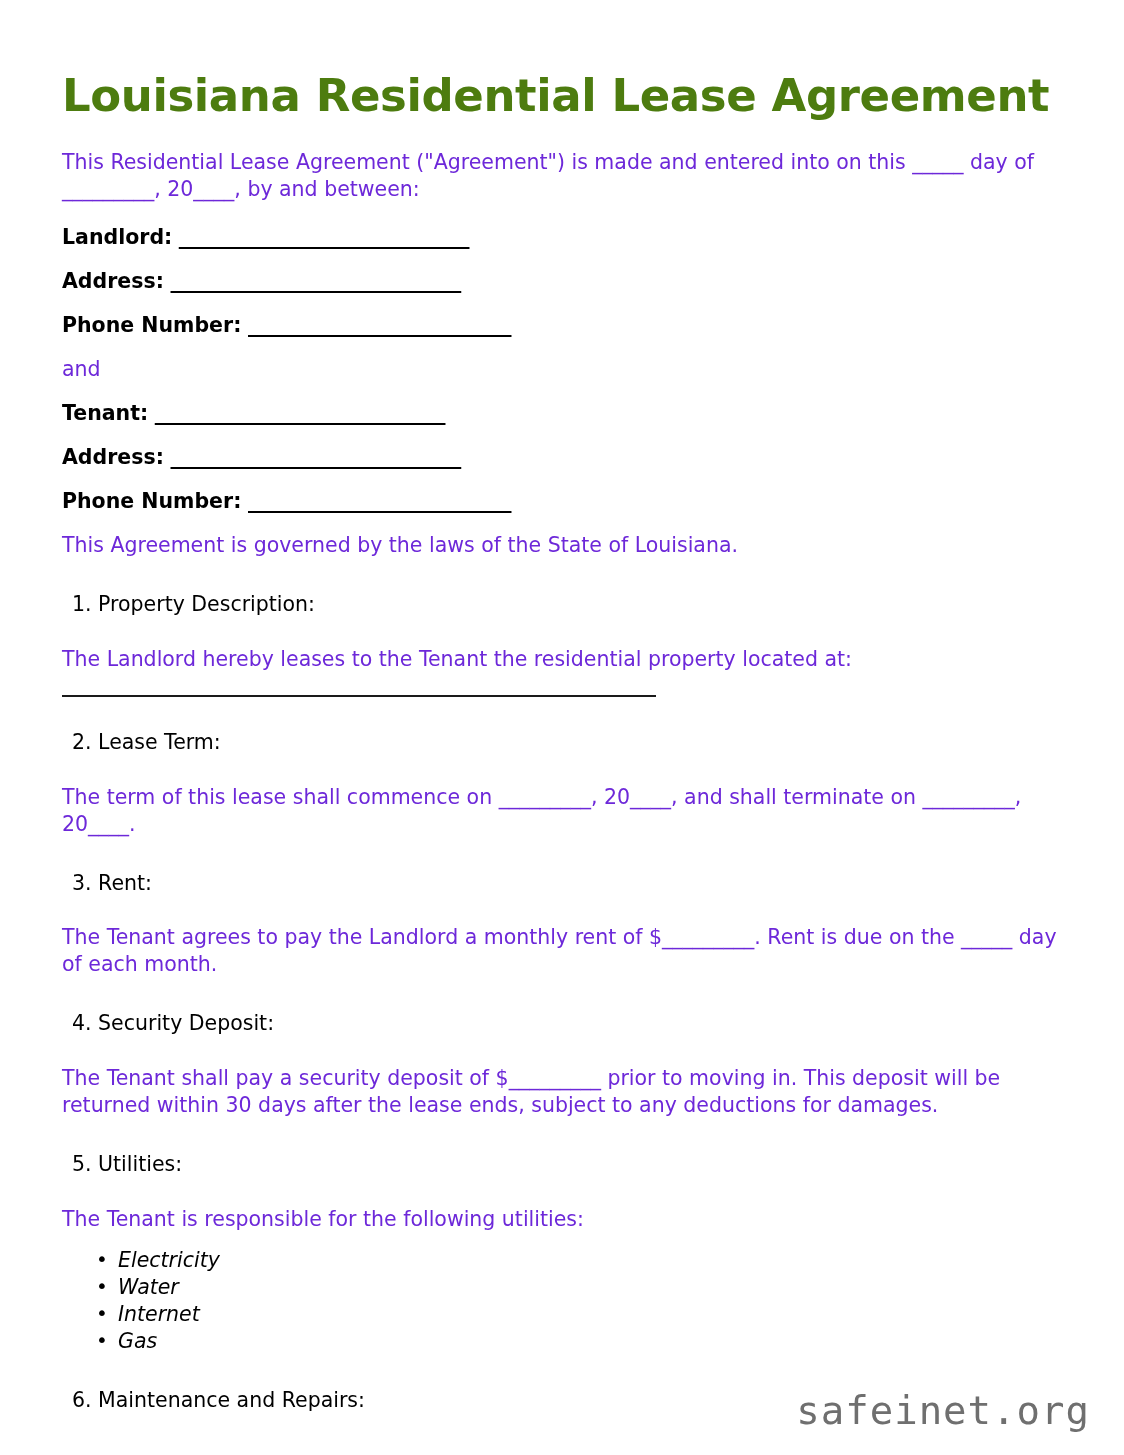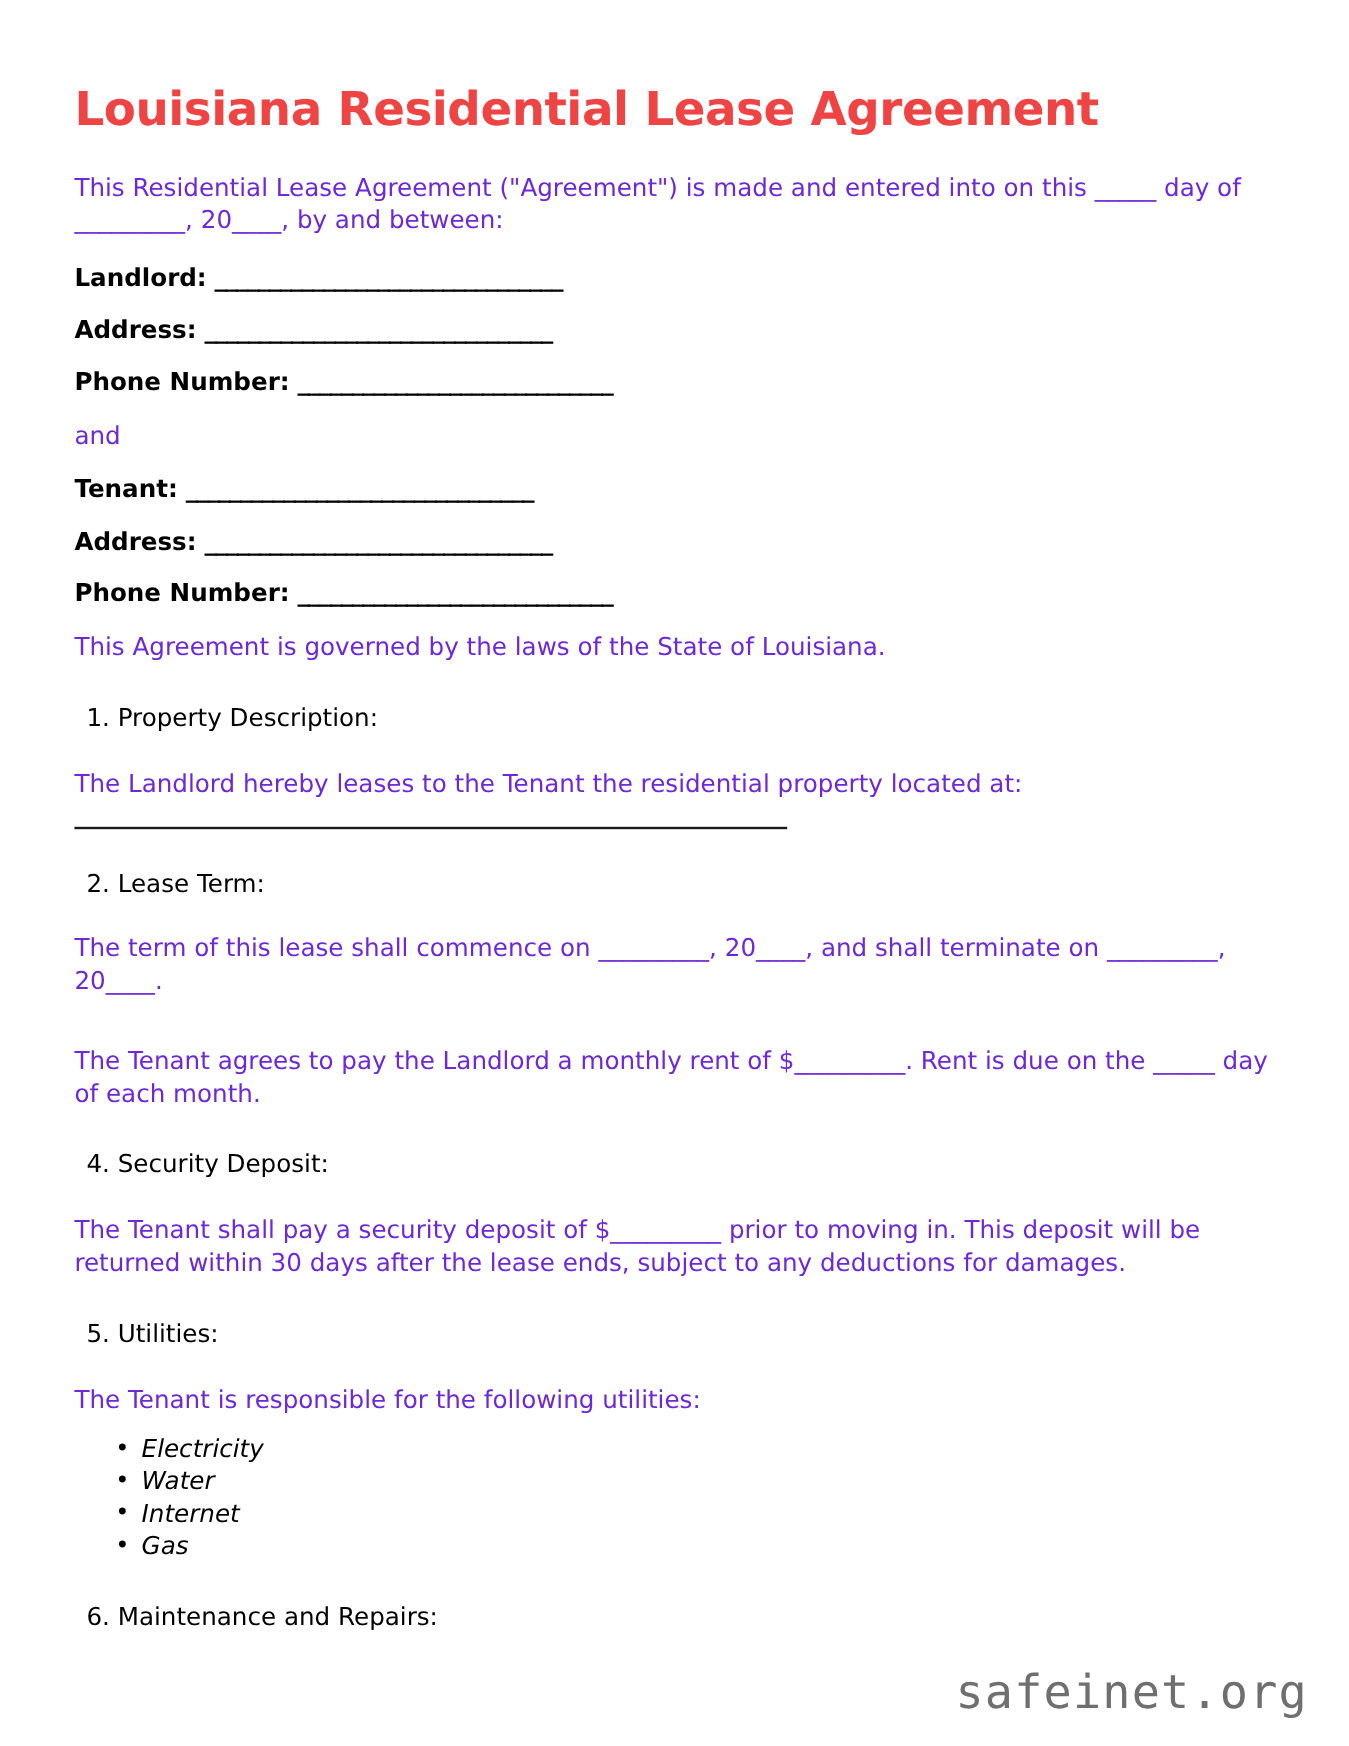--- a/index.html
+++ b/index.html
@@ -19,27 +19,27 @@
   }
   .page {
     position: relative;
     width: 1124px;
     height: 1455px;
     box-sizing: border-box;
     padding: 0 62px 0 62px;
     background: #ffffff;
   }
   .doc-title {
-    font-size: 39px;
+    font-size: 45px;
     font-weight: bold;
     letter-spacing: -0.4px;
     line-height: 1.05;
     margin: 0;
     padding-top: 72px;
-    color: #ef4444;
+    color: #4d7c0f;
   }
   .para {
     font-size: 20.5px;
     line-height: 1.32;
     margin: 0;
     color: #6d28d9;
   }
   .gap-intro { height: 30px; }
   .gap-block { height: 22px; }
   .gap-sm { height: 18px; }
@@ -181,20 +181,21 @@
   <div class="gap-block"></div>
 
   <p class="section-heading">2. Lease Term:</p>
 
   <div class="gap-sm"></div>
 
   <p class="para">The term of this lease shall commence on _________, 20____, and shall terminate on _________, 20____.</p>
 
   <div class="gap-block"></div>
 
+  <p class="section-heading">3. Rent:</p>
 
   <div class="gap-sm"></div>
 
   <p class="para">The Tenant agrees to pay the Landlord a monthly rent of $_________. Rent is due on the _____ day of each month.</p>
 
   <div class="gap-block"></div>
 
   <p class="section-heading">4. Security Deposit:</p>
 
   <div class="gap-sm"></div>

